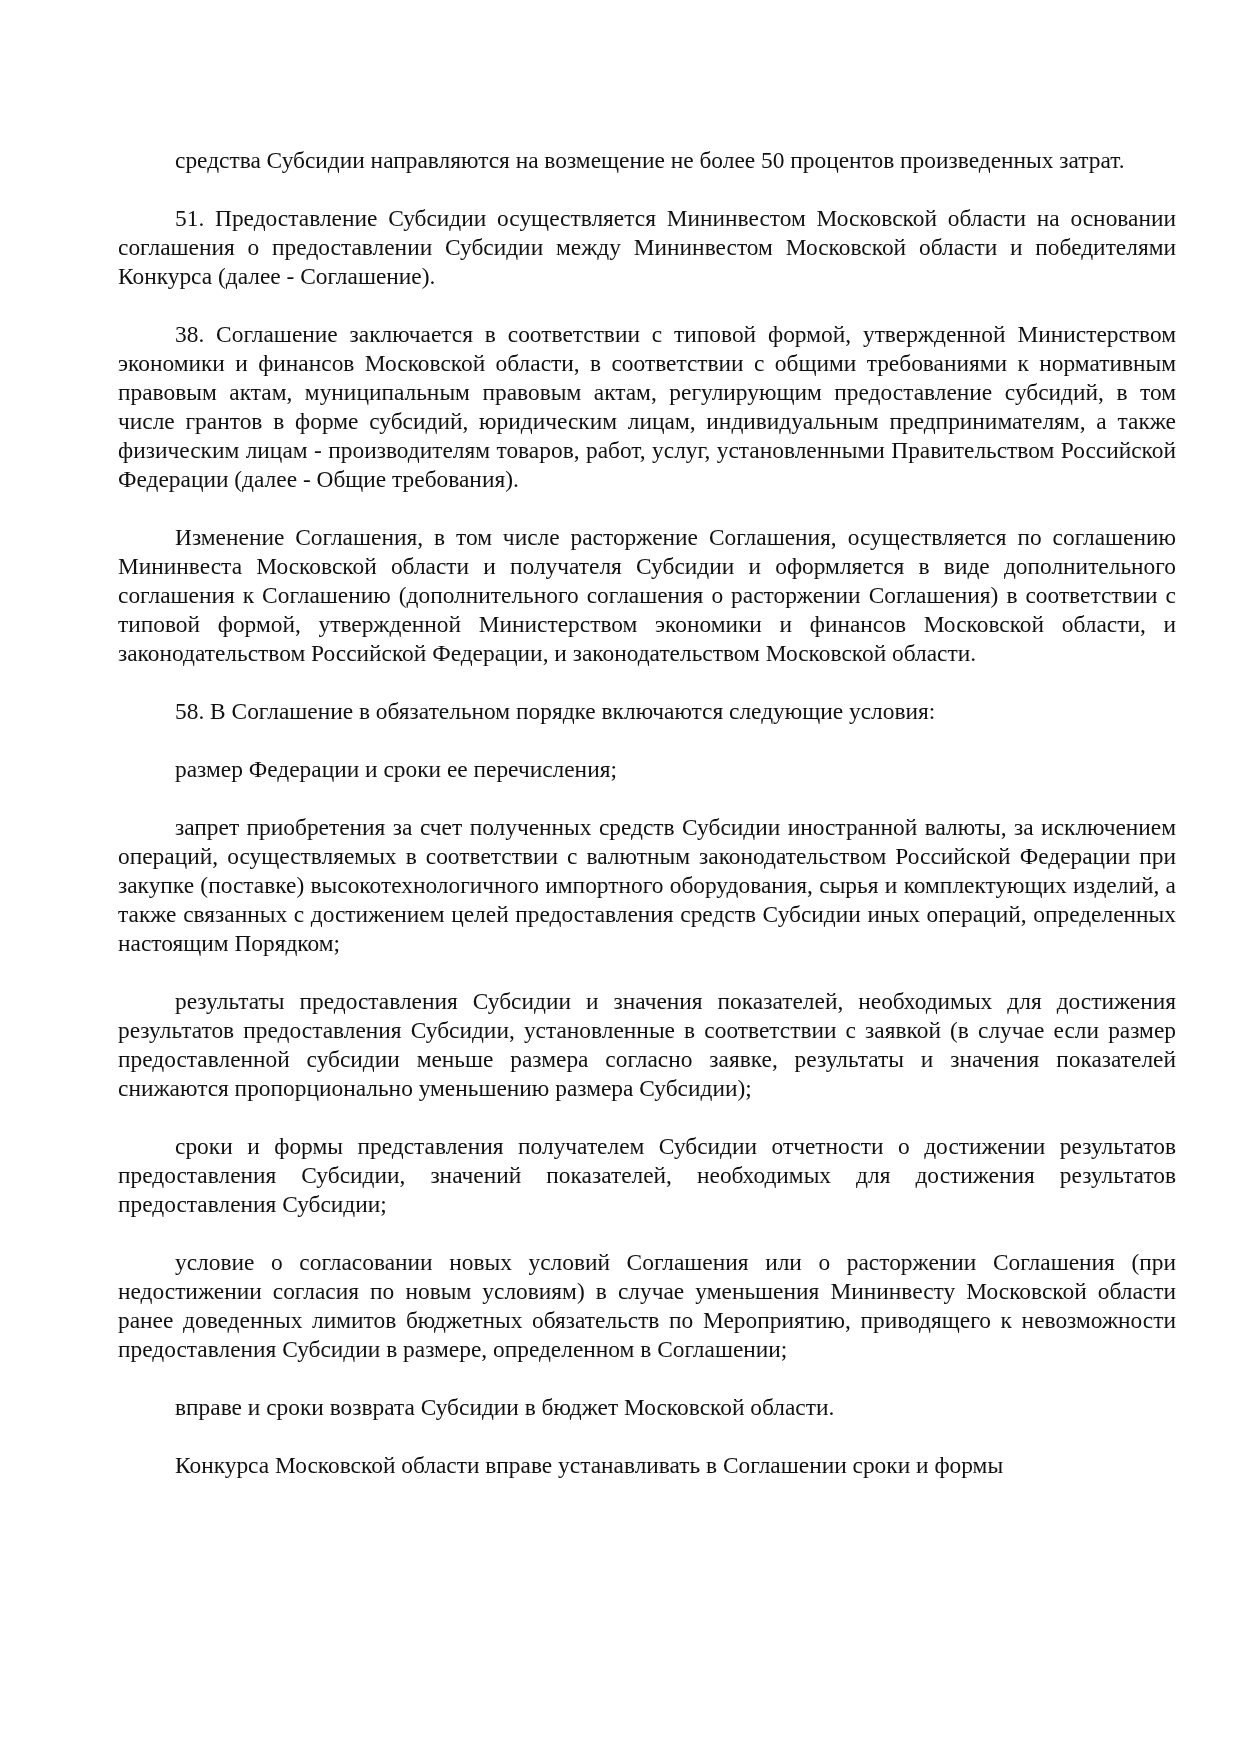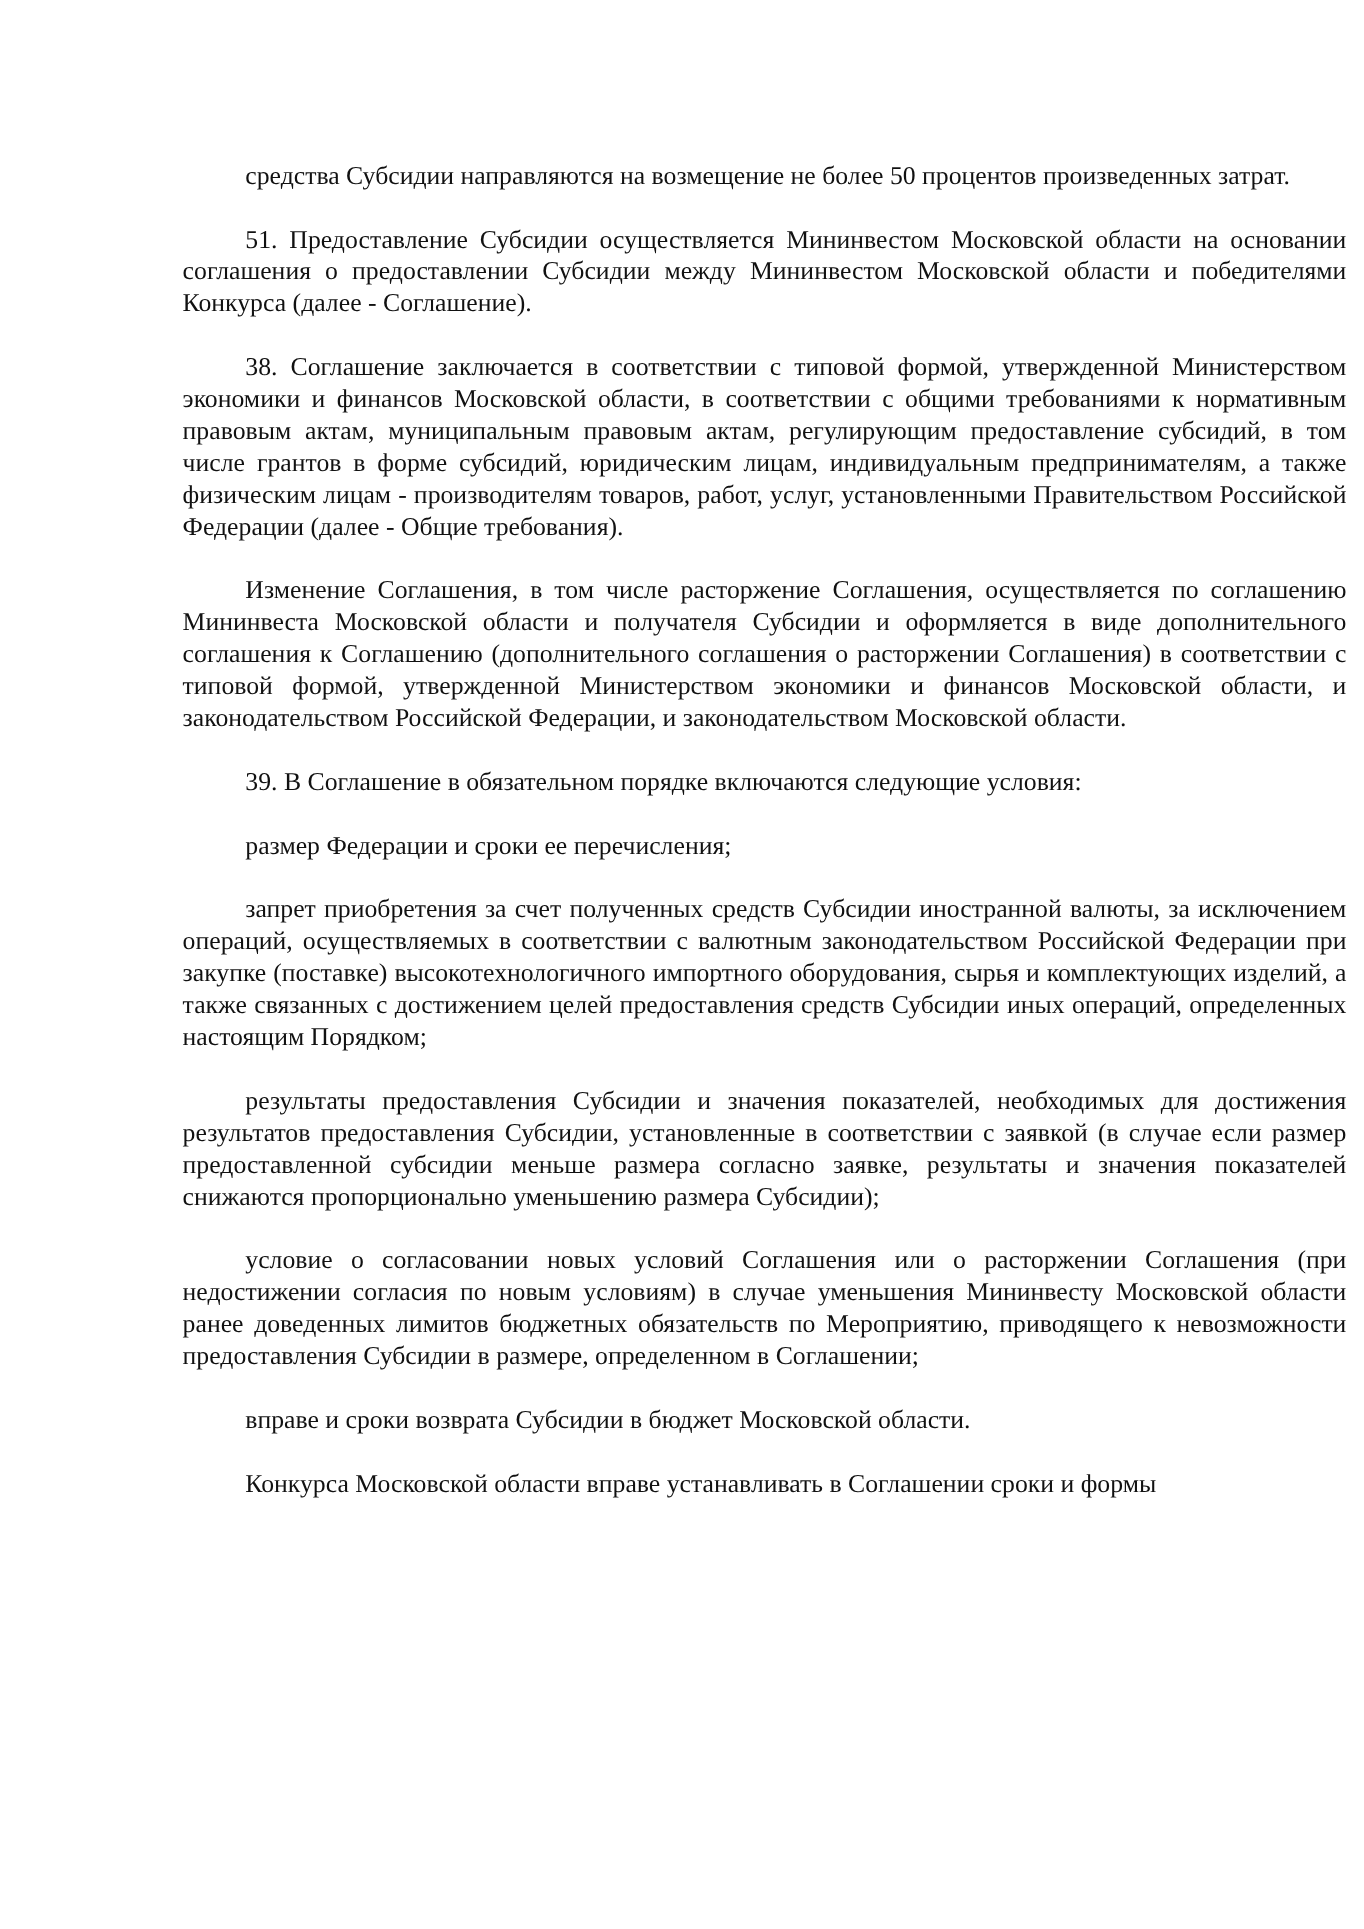--- a/index.html
+++ b/index.html
@@ -1,32 +1,33 @@
 <!DOCTYPE html>
 <html><head>
 <meta charset="utf-8">
 <style>
   html, body { margin: 0; padding: 0; background: #ffffff; }
   body { width: 1240px; height: 1754px; position: relative; overflow: hidden; }
   .page {
     position: absolute; left: 118px; top: 146px; width: 1058px;
     font-family: "Liberation Serif", "DejaVu Serif", serif;
-    font-size: 23.4px; line-height: 29px; color: #111111; margin-left: 48px;
+    font-size: 23.4px; line-height: 29px; color: #111111;
   }
   .para { text-align: justify; text-indent: 57px; margin: 0 0 29px 0; }
   .para.last { margin-bottom: 0; }
 </style>
 </head>
 <body>
 
 <div class="page">
   <p class="para">средства Субсидии направляются на возмещение не более 50 процентов произведенных затрат.</p>
   <p class="para">51. Предоставление Субсидии осуществляется Мининвестом Московской области на основании соглашения о предоставлении Субсидии между Мининвестом Московской области и победителями Конкурса (далее - Соглашение).</p>
   <p class="para">38. Соглашение заключается в соответствии с типовой формой, утвержденной Министерством экономики и финансов Московской области, в соответствии с общими требованиями к нормативным правовым актам, муниципальным правовым актам, регулирующим предоставление субсидий, в том числе грантов в форме субсидий, юридическим лицам, индивидуальным предпринимателям, а также физическим лицам - производителям товаров, работ, услуг, установленными Правительством Российской Федерации (далее - Общие требования).</p>
   <p class="para">Изменение Соглашения, в том числе расторжение Соглашения, осуществляется по соглашению Мининвеста Московской области и получателя Субсидии и оформляется в виде дополнительного соглашения к Соглашению (дополнительного соглашения о расторжении Соглашения) в соответствии с типовой формой, утвержденной Министерством экономики и финансов Московской области, и законодательством Российской Федерации, и законодательством Московской области.</p>
-  <p class="para">39. В Соглашение в обязательном порядке включаются следующие условия:</p>
+  <p class="para">58. В Соглашение в обязательном порядке включаются следующие условия:</p>
   <p class="para">размер Федерации и сроки ее перечисления;</p>
   <p class="para">запрет приобретения за счет полученных средств Субсидии иностранной валюты, за исключением операций, осуществляемых в соответствии с валютным законодательством Российской Федерации при закупке (поставке) высокотехнологичного импортного оборудования, сырья и комплектующих изделий, а также связанных с достижением целей предоставления средств Субсидии иных операций, определенных настоящим Порядком;</p>
   <p class="para">результаты предоставления Субсидии и значения показателей, необходимых для достижения результатов предоставления Субсидии, установленные в соответствии с заявкой (в случае если размер предоставленной субсидии меньше размера согласно заявке, результаты и значения показателей снижаются пропорционально уменьшению размера Субсидии);</p>
+  <p class="para">сроки и формы представления получателем Субсидии отчетности о достижении результатов предоставления Субсидии, значений показателей, необходимых для достижения результатов предоставления Субсидии;</p>
   <p class="para">условие о согласовании новых условий Соглашения или о расторжении Соглашения (при недостижении согласия по новым условиям) в случае уменьшения Мининвесту Московской области ранее доведенных лимитов бюджетных обязательств по Мероприятию, приводящего к невозможности предоставления Субсидии в размере, определенном в Соглашении;</p>
   <p class="para">вправе и сроки возврата Субсидии в бюджет Московской области.</p>
   <p class="para last">Конкурса Московской области вправе устанавливать в Соглашении сроки и формы</p>
 </div>
 
 </body></html>

